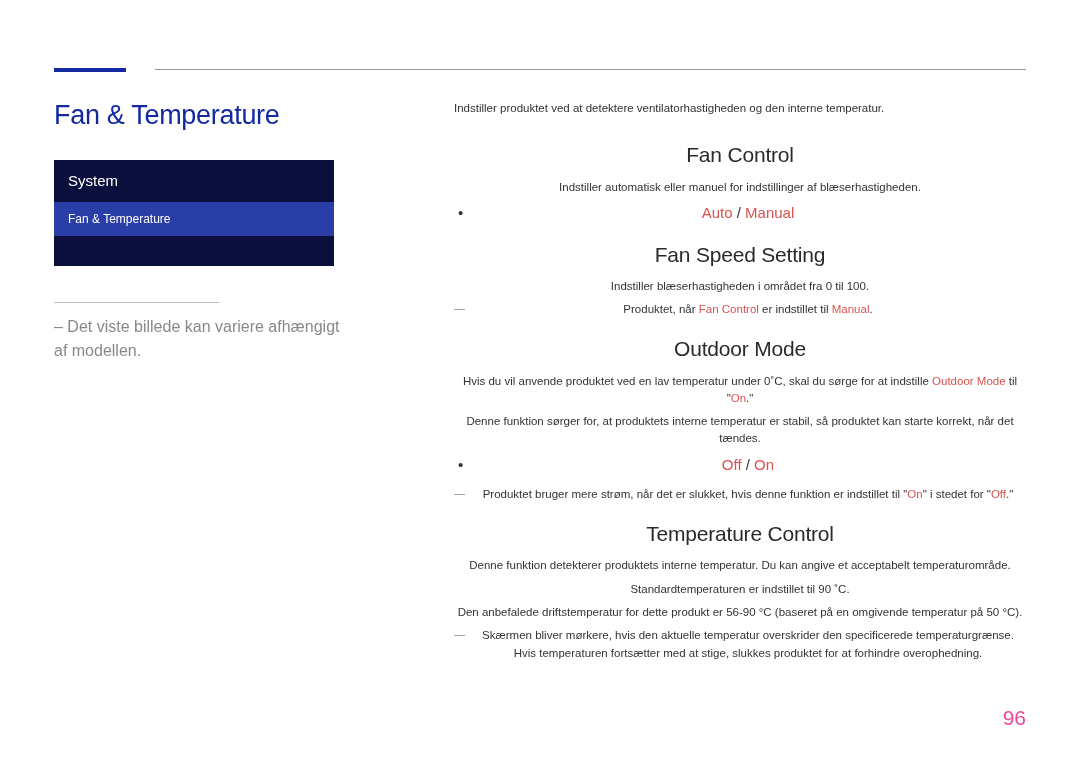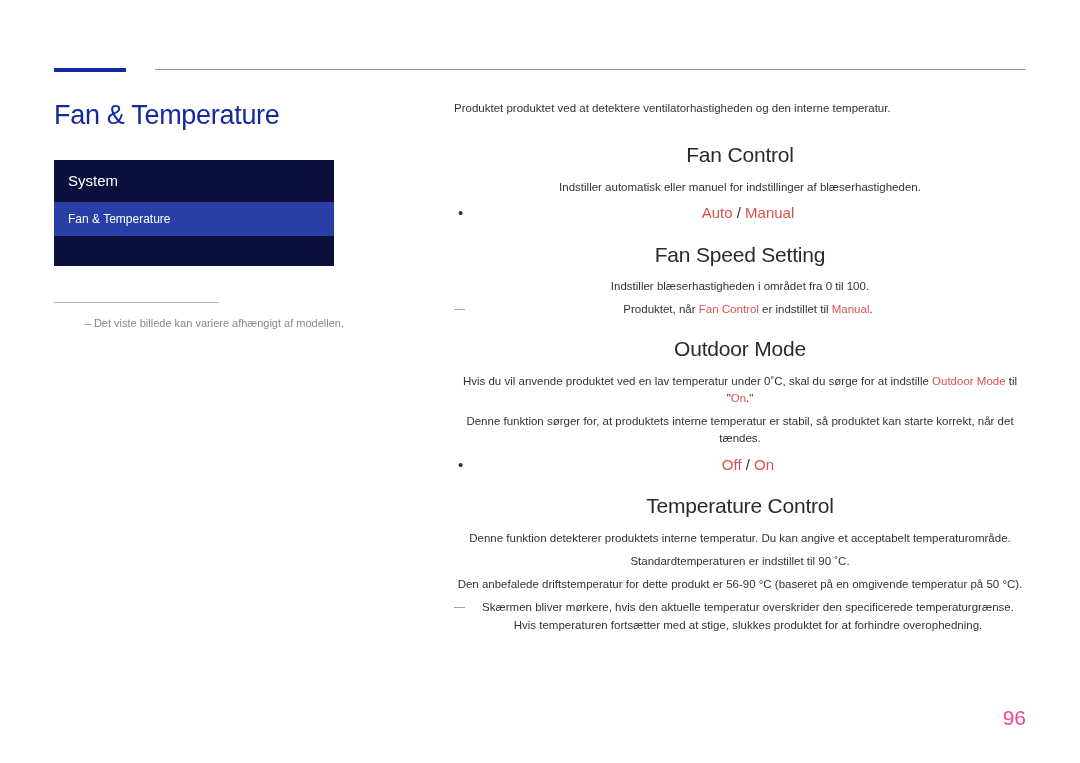--- a/index.html
+++ b/index.html
@@ -68,23 +68,22 @@
   }
   .menu-pad { height: 30px; }
   .left-divider {
     width: 165px;
     height: 1px;
     background: #bbb;
     margin-top: 36px;
     margin-bottom: 12px;
   }
   .left-note {
-    font-size: 11px;
+    font-size: 16px;
     color: #888;
-    text-align: right;
   }
   .right-col {
     position: absolute;
     left: 454px;
     top: 100px;
     right: 54px;
   }
   .intro { font-size: 11.5px; margin-bottom: 22px; }
   .h2 {
     font-size: 21px;
@@ -151,21 +150,21 @@
     <div class="menu-pad"></div>
   </div>
 
   <div class="left-divider"></div>
   <div class="left-note">
     <span>– </span><span>Det viste billede kan variere afhængigt af modellen.</span>
   </div>
 </div>
 
 <div class="right-col">
-  <p class="intro">Produktet produktet ved at detektere ventilatorhastigheden og den interne temperatur.</p>
+  <p class="intro">Indstiller produktet ved at detektere ventilatorhastigheden og den interne temperatur.</p>
 
   <div class="sec">
     <h2 class="h2">Fan Control</h2>
     <p class="body-p">Indstiller automatisk eller manuel for indstillinger af blæserhastigheden.</p>
     <div class="bullet">
       <span class="accent">Auto</span><span> / </span><span class="accent">Manual</span>
     </div>
   </div>
 
   <div class="sec">
@@ -178,20 +177,23 @@
 
   <div class="sec">
     <h2 class="h2">Outdoor Mode</h2>
     <p class="body-p">
       <span>Hvis du vil anvende produktet ved en lav temperatur under 0˚C, skal du sørge for at indstille </span><span class="accent">Outdoor Mode</span><span> til "</span><span class="accent">On</span><span>."</span>
     </p>
     <p class="body-p">Denne funktion sørger for, at produktets interne temperatur er stabil, så produktet kan starte korrekt, når det tændes.</p>
     <div class="bullet">
       <span class="accent">Off</span><span> / </span><span class="accent">On</span>
     </div>
+    <div class="dash-note">
+      <span>Produktet bruger mere strøm, når det er slukket, hvis denne funktion er indstillet til "</span><span class="accent">On</span><span>" i stedet for "</span><span class="accent">Off</span><span>."</span>
+    </div>
   </div>
 
   <div class="sec">
     <h2 class="h2">Temperature Control</h2>
     <p class="body-p">Denne funktion detekterer produktets interne temperatur. Du kan angive et acceptabelt temperaturområde.</p>
     <p class="body-p">Standardtemperaturen er indstillet til 90 ˚C.</p>
     <p class="body-p">Den anbefalede driftstemperatur for dette produkt er 56-90 °C (baseret på en omgivende temperatur på 50 °C).</p>
     <div class="dash-note">Skærmen bliver mørkere, hvis den aktuelle temperatur overskrider den specificerede temperaturgrænse. Hvis temperaturen fortsætter med at stige, slukkes produktet for at forhindre overophedning.</div>
   </div>
 </div>

